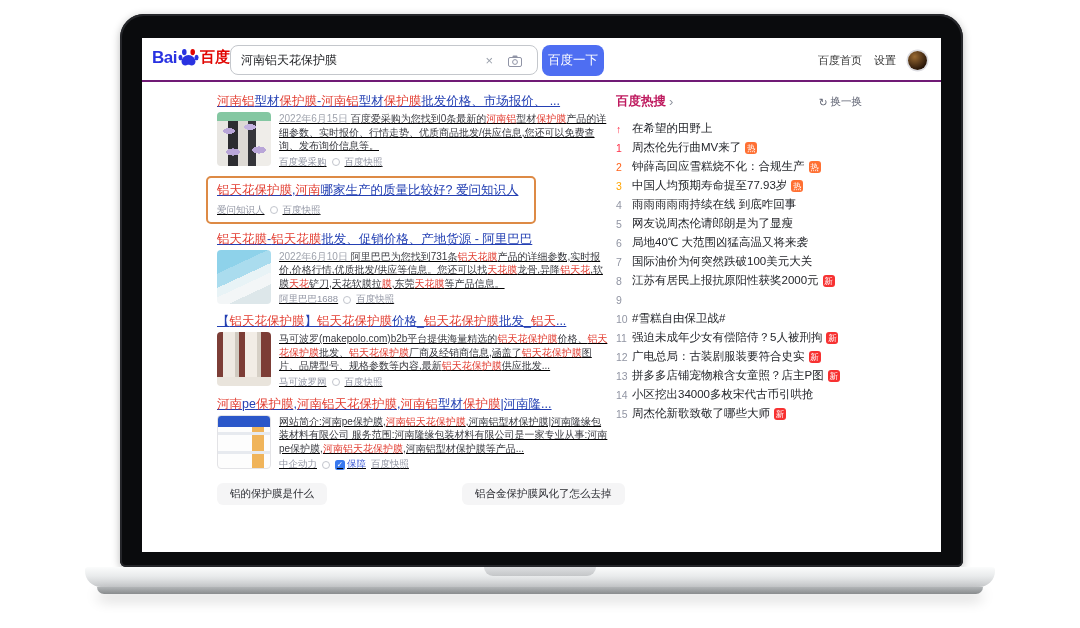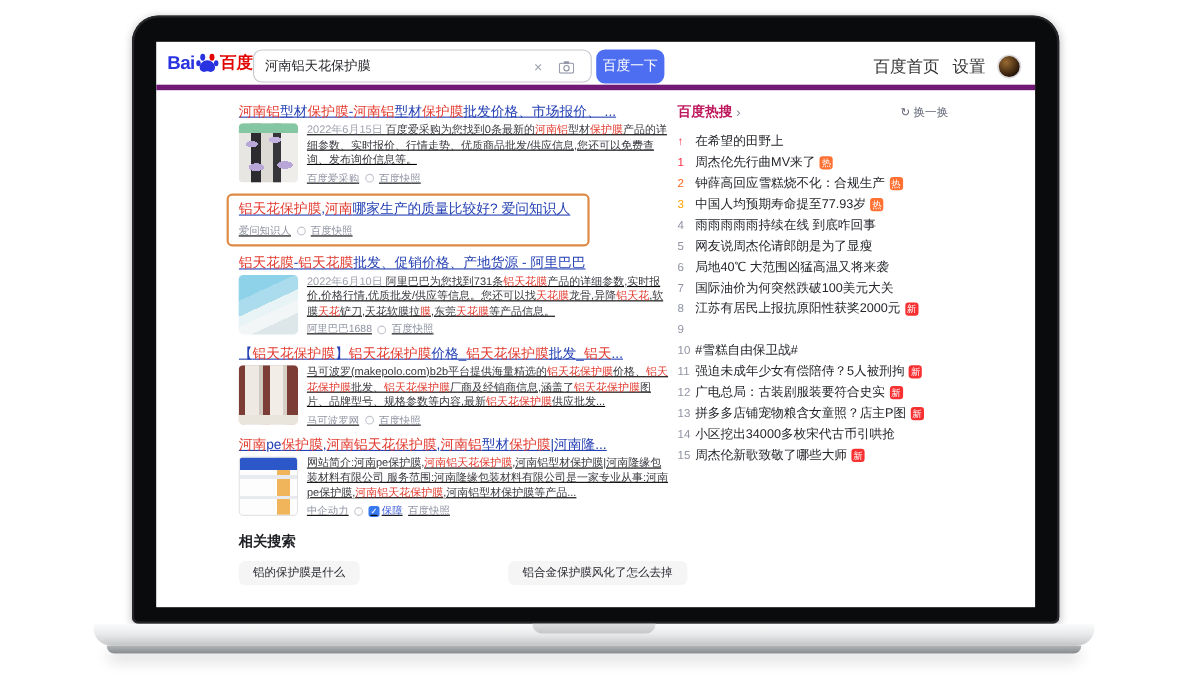--- a/index.html
+++ b/index.html
@@ -14,32 +14,32 @@
   .base { position:absolute; left:85px; top:567px; width:910px; height:20px;
           background:linear-gradient(180deg,#fbfcfc 0%,#e9ebec 45%,#c7c9cb 100%);
           border-radius:3px 3px 16px 16px; }
   .notch { position:absolute; left:50%; top:0; transform:translateX(-50%); width:112px; height:9px;
            background:linear-gradient(180deg,#dddfe1,#c4c6c8); border-radius:0 0 10px 10px; }
   .lip { position:absolute; left:97px; top:587px; width:886px; height:7px;
          background:linear-gradient(180deg,#b2b5b7,#898c8e); border-radius:0 0 14px 14px;
          box-shadow:0 6px 14px rgba(0,0,0,.20); }
 
   
-  .topbar { position:relative; height:44px; border-bottom:5px solid #701a75; }
+  .topbar { position:relative; height:44px; border-bottom:2px solid #701a75; }
   .logo { position:absolute; left:10px; top:9px; display:flex; align-items:center; gap:1px; cursor:pointer; }
   .logo-bai { font-size:17px; font-weight:bold; color:#2932e1; letter-spacing:-0.5px; }
   .logo-cn  { font-size:15px; font-weight:bold; color:#e10602; }
   .searchbox { position:absolute; left:88px; top:7px; width:308px; height:30px;
                border:1px solid #c4c7cc; border-radius:8px; background:#fff; display:flex; align-items:center; }
   .searchbox input { border:none; outline:none; margin-left:10px; width:225px; font-size:12px; color:#1f2024; background:transparent; font-family:inherit; }
   .clear { position:absolute; right:44px; color:#9aa0ab; font-size:13px; cursor:pointer; line-height:1; }
   .cam { position:absolute; right:15px; top:9px; cursor:pointer; }
   .search-btn { position:absolute; left:400px; top:7px; width:62px; height:31px; background:#4e6ef2; color:#fff;
                 border:none; border-radius:8px; font-size:12.5px; cursor:pointer; font-family:inherit; }
-  .nav { position:absolute; right:14px; top:13px; display:flex; align-items:center; gap:12px; font-size:15px; color:#333; }
+  .nav { position:absolute; right:14px; top:13px; display:flex; align-items:center; gap:12px; font-size:11px; color:#333; }
   .nav a { cursor:pointer; }
   .avatar { width:19px; height:19px; border-radius:50%;
             background:radial-gradient(circle at 35% 30%, #9a6a32, #241307 75%);
             box-shadow:0 0 0 1.5px #dcdce1; cursor:pointer; }
 
   
   .left-col { position:absolute; left:75px; top:55px; width:392px; }
   .result { margin-bottom:7px; }
   .rtitle { display:block; font-size:12.5px; line-height:16px; color:#2440b3; text-decoration:underline;
             margin-bottom:3px; cursor:pointer; white-space:nowrap; overflow:hidden; }
@@ -206,21 +206,20 @@
                       <span class="vcheck">✓</span>
                       <span class="vtext">保障</span>
                     </span>
                     <a class="rsnap">百度快照</a>
                   </div>
                 </div>
               </div>
             </div>
           </section>
         <section class="related">
-          <h3>相关搜索</h3>
           <div class="pills">
               <div class="pill">铝的保护膜是什么</div>
               <div class="pill">铝合金保护膜风化了怎么去掉</div>
             </div>
         </section>
       </div>
 
       <aside class="hot">
         <div class="hot-head">
           <span class="hot-title">百度热搜</span>

